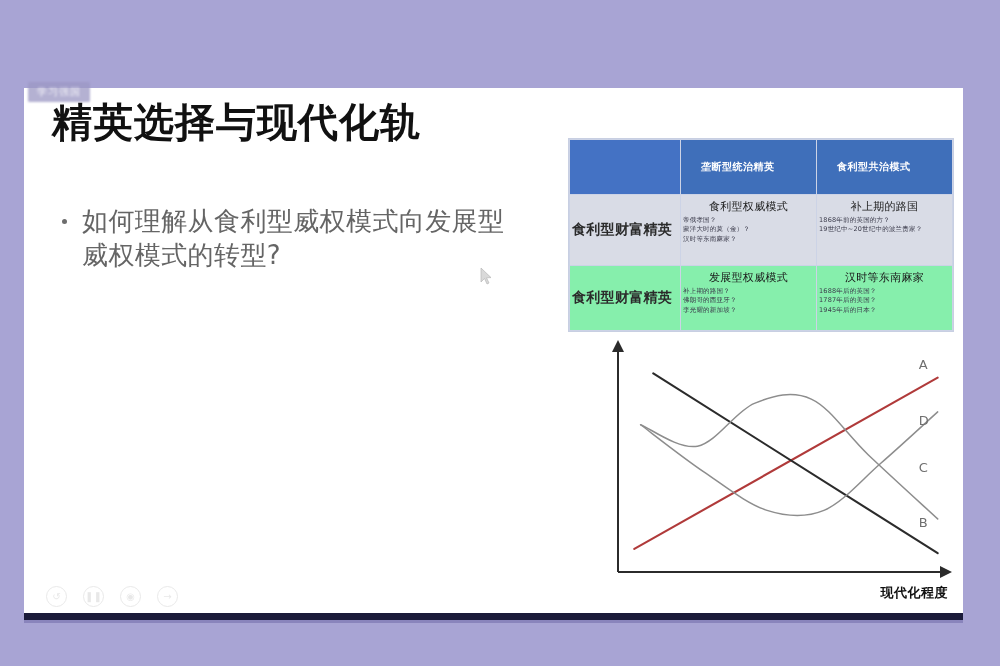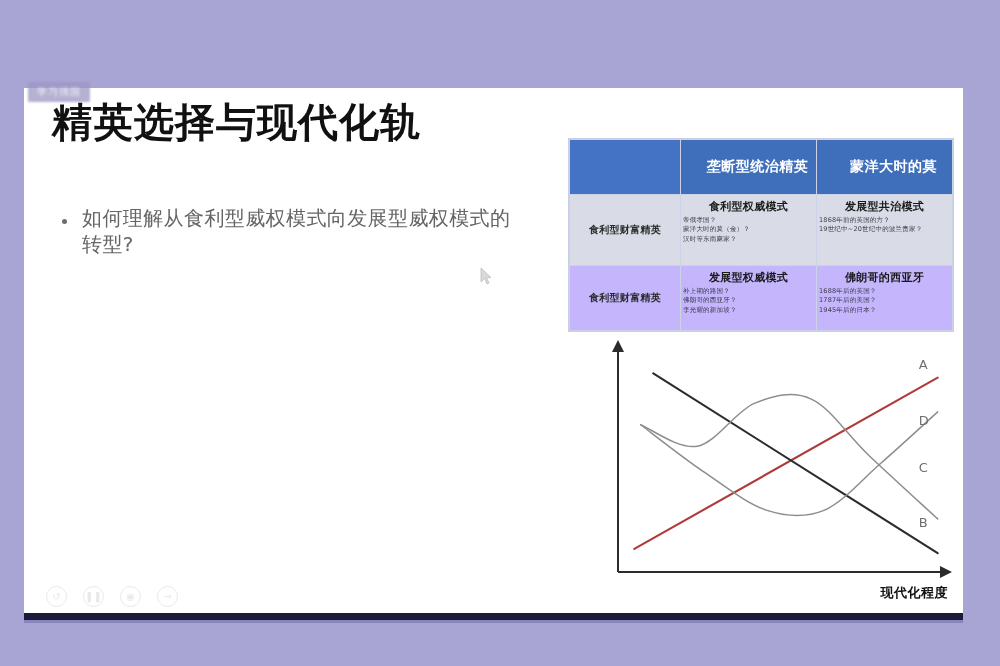--- a/index.html
+++ b/index.html
@@ -40,21 +40,21 @@
     letter-spacing:1px;
   }
 
   
   .bullets{
     position:absolute;left:58px;top:205px;width:465px;
     color:#5a5a5a;
   }
   .bullet{
     position:relative;padding-left:24px;
-    font-size:20px;line-height:1.30;font-weight:400;
+    font-size:26px;line-height:1.30;font-weight:400;
     color:#656565;
     margin-bottom:40px;
     letter-spacing:.4px;
   }
   .bullet:before{
     content:"";position:absolute;left:4px;top:14px;
     width:5px;height:5px;border-radius:50%;background:#6d6d6d;
   }
 
   
@@ -78,31 +78,31 @@
   .matrix{
     position:absolute;left:569px;top:139px;width:384px;
     border-collapse:collapse;table-layout:fixed;
     box-shadow:0 0 0 1px #c8cfe2;
   }
   .matrix td,.matrix th{
     border:1px solid #ccd3e6;vertical-align:top;padding:4px 2px;
   }
   .matrix thead th{
     background:#3f6fba;color:#ffffff;height:46px;vertical-align:middle;
-    font-size:14px;font-weight:700;letter-spacing:.5px;text-align:center;padding-left:20px;
+    font-size:10px;font-weight:700;letter-spacing:.5px;text-align:left;padding-left:20px;
   }
   .matrix thead th.corner{background:#4472c4;}
   .row-a td{background:#d9dce6;height:62px;}
-  .row-b td{background:#c4b5fd;height:56px;}
+  .row-b td{background:#86efac;height:56px;}
   .rowhead{
-    font-size:10px;color:#2b2b2b;text-align:center;font-weight:600;
+    font-size:14px;color:#2b2b2b;font-weight:600;
     vertical-align:middle !important;letter-spacing:.3px;
   }
   .cell-title{
-    display:block;text-align:center;font-size:11px;font-weight:700;
+    display:block;text-align:center;font-size:11px;font-weight:400;
     color:#1a1a1a;margin-bottom:2px;letter-spacing:.3px;
   }
   .cell-sub{
     display:block;font-size:6.5px;line-height:1.45;
     color:#3a3a4a;letter-spacing:.2px;
   }
 
   
   .chart-box{
     position:absolute;left:576px;top:334px;width:382px;height:272px;
@@ -151,48 +151,48 @@
     <div class="ctl">❚❚</div>
     <div class="ctl">◉</div>
     <div class="ctl">→</div>
   </div>
 
   <table class="matrix">
     <thead>
       <tr>
         <th class="corner" style="width:88px"></th>
         <th>垄断型统治精英</th>
-        <th>蒙洋大时的莫</th>
+        <th>食利型共治模式</th>
       </tr>
     </thead>
     <tbody>
       <tr class="row-a">
         <td class="rowhead">食利型财富精英</td>
         <td>
           <span class="cell-title">食利型权威模式</span>
           <span class="cell-sub">帝俄孝国？</span>
           <span class="cell-sub">蒙洋大时的莫（金）？</span>
           <span class="cell-sub">汉时等东南麻家？</span>
         </td>
         <td>
-          <span class="cell-title">发展型共治模式</span>
+          <span class="cell-title">补上期的路国</span>
           <span class="cell-sub">1868年前的英国的方？</span>
           <span class="cell-sub">19世纪中~20世纪中的波兰贵家？</span>
         </td>
       </tr>
       <tr class="row-b">
         <td class="rowhead">食利型财富精英</td>
         <td>
           <span class="cell-title">发展型权威模式</span>
           <span class="cell-sub">补上期的路国？</span>
           <span class="cell-sub">佛朗哥的西亚牙？</span>
           <span class="cell-sub">李光耀的新加坡？</span>
         </td>
         <td>
-          <span class="cell-title">佛朗哥的西亚牙</span>
+          <span class="cell-title">汉时等东南麻家</span>
           <span class="cell-sub">1688年后的英国？</span>
           <span class="cell-sub">1787年后的美国？</span>
           <span class="cell-sub">1945年后的日本？</span>
         </td>
       </tr>
     </tbody>
   </table>
 
   <div class="chart-ylabel">[统治]精英权力与利益</div>
 

